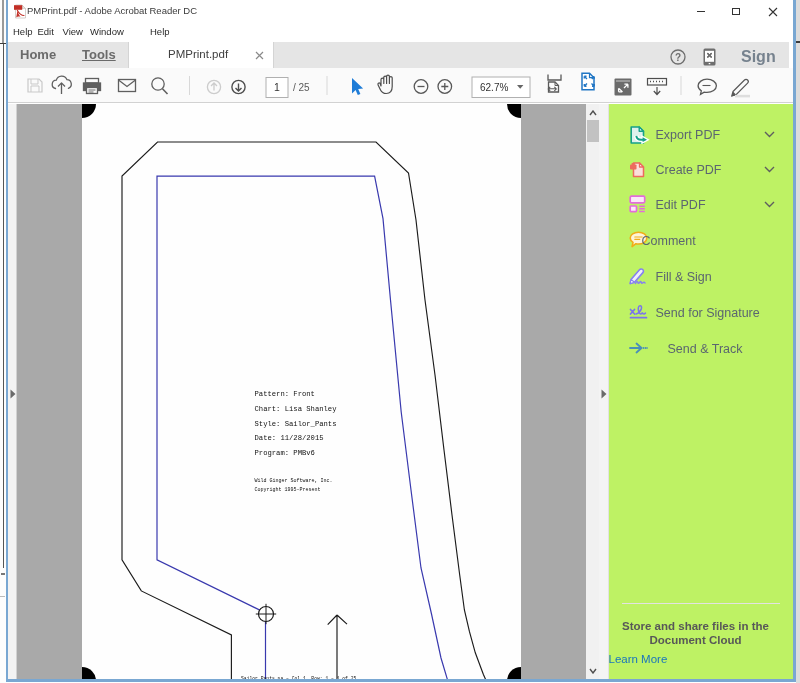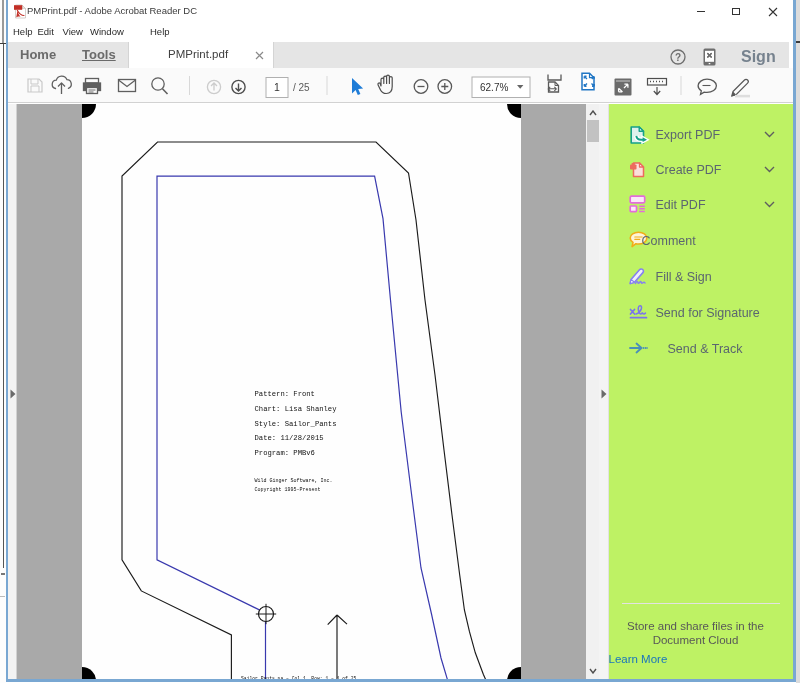--- a/index.html
+++ b/index.html
@@ -295,17 +295,17 @@
 
       <svg class="abs" style="left:20px;top:236px;" width="19" height="16" viewBox="0 0 19 16">
         <path d="M1 8 h10.5 M7.5 3.5 L12.5 8 L7.5 12.5" fill="none" stroke="#4a90b8" stroke-width="1.8" stroke-linecap="round" stroke-linejoin="round"></path>
         <circle cx="14.5" cy="8" r="1" fill="#4a90b8"></circle>
         <circle cx="16.7" cy="8" r="1" fill="#4a90b8"></circle>
         <circle cx="18.2" cy="8" r="0.8" fill="#4a90b8"></circle>
       </svg>
       <span class="abs" style="left:47px;top:238px;font-size:12.5px;color:#5b6670;margin-left:12px;">Send &amp; Track</span>
 
       <div class="abs" style="left:13px;top:498.5px;width:158px;height:1px;background:#e2e2e2;"></div>
-      <div class="abs" style="left:0;top:516px;width:174px;text-align:center;font-size:11.5px;font-weight:normal;color:#585858;line-height:13.5px;">Store and share files in the<br>Document Cloud</div>
+      <div class="abs" style="left:0;top:516px;width:174px;text-align:center;font-size:11.5px;font-weight:bold;color:#585858;line-height:13.5px;">Store and share files in the<br>Document Cloud</div>
       <div class="abs" style="left:0;top:549px;width:157px;text-align:left;font-size:11.5px;color:#1a75bc;">Learn More</div>
     </div>
   </div>
 </div>
 
 </body></html>

